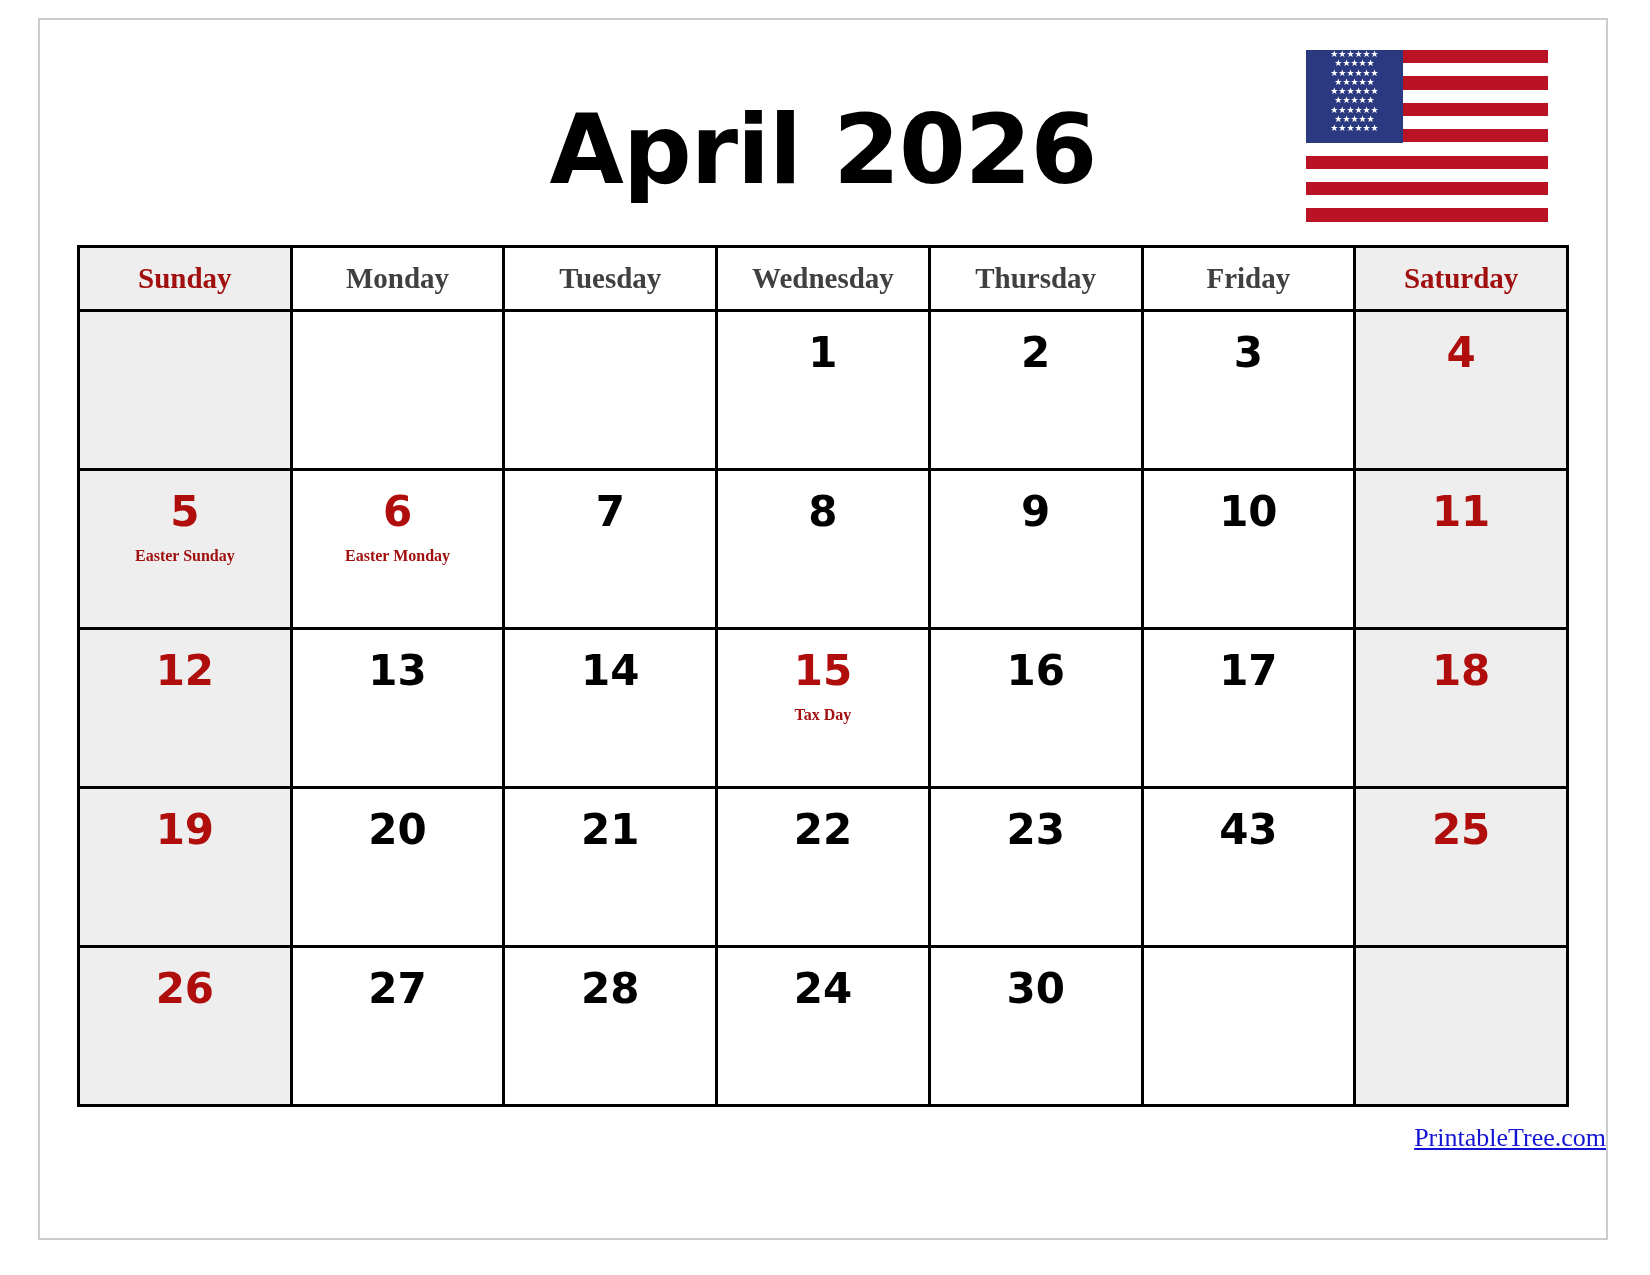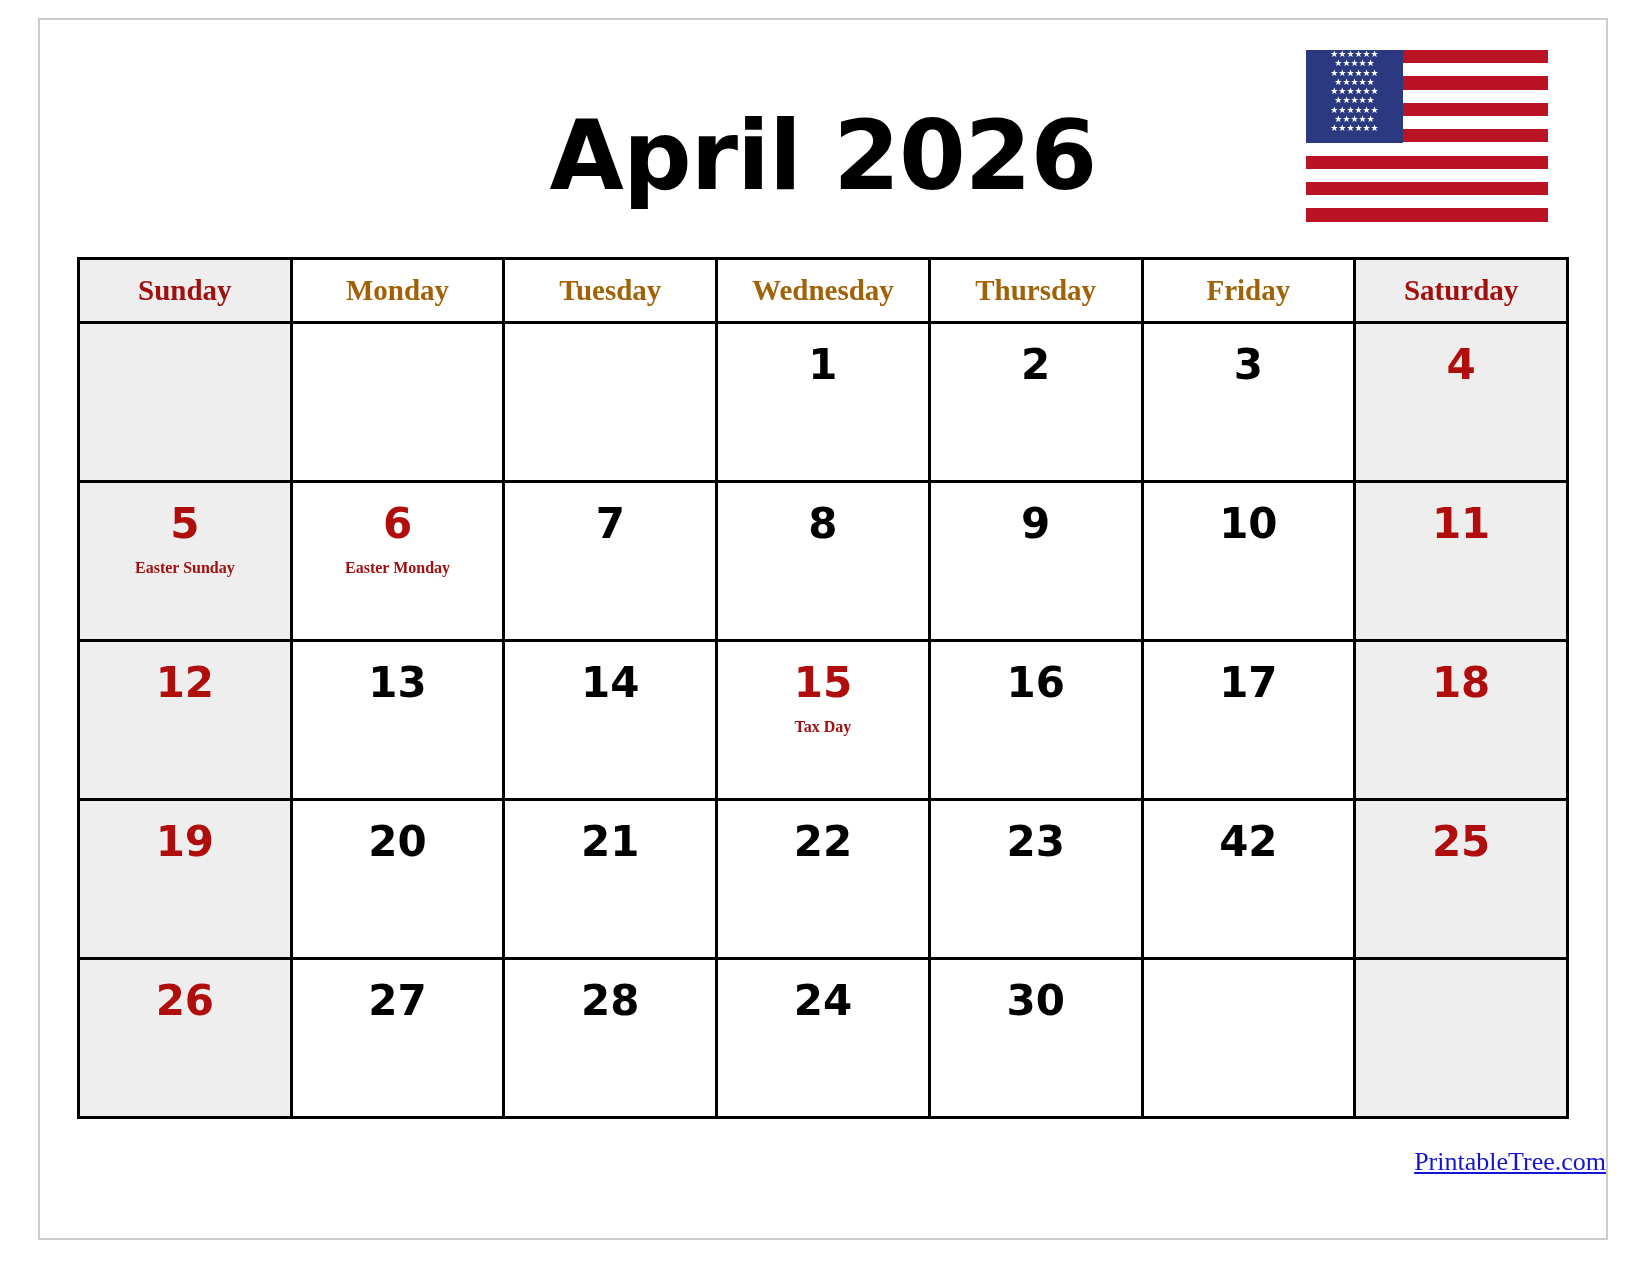--- a/index.html
+++ b/index.html
@@ -24,21 +24,21 @@
     box-sizing: border-box;
   }
   .header {
     position: relative;
     height: 225px;
   }
   .title {
     position: absolute;
     left: 0;
     right: 0;
-    top: 88px;
+    top: 82px;
     text-align: center;
     font-family: "DejaVu Sans", sans-serif;
     font-weight: bold;
     font-size: 96px;
     line-height: 96px;
     color: #000000;
     letter-spacing: -1px;
   }
   .flag {
     position: absolute;
@@ -77,33 +77,33 @@
     font-family: "DejaVu Sans", sans-serif;
   }
   .flag .canton .starrow.offset {
     padding: 0 9px;
   }
 
   table.cal {
     border-collapse: collapse;
     table-layout: fixed;
     width: 1492px;
-    margin: 12px auto;
+    margin: 0 auto;
   }
   table.cal td, table.cal th {
     border: 3px solid #000000;
     box-sizing: border-box;
     padding: 0;
   }
   thead th {
     height: 64px;
     font-family: "Liberation Serif", serif;
     font-size: 29px;
     font-weight: bold;
-    color: #a16207;
+    color: #404040;
     background: #ffffff;
     text-align: center;
     vertical-align: middle;
   }
   thead th.weekend {
     background: #eeeeee;
     color: #a10f0f;
   }
   tbody td {
     height: 159px;
@@ -289,21 +289,21 @@
         </td>
         <td>
           <div class="daynum">22</div>
           <div class="holiday"></div>
         </td>
         <td>
           <div class="daynum">23</div>
           <div class="holiday"></div>
         </td>
         <td>
-          <div class="daynum">42</div>
+          <div class="daynum">43</div>
           <div class="holiday"></div>
         </td>
         <td class="weekend">
           <div class="daynum red">25</div>
           <div class="holiday"></div>
         </td>
       </tr>
 
       <tr>
         <td class="weekend">

